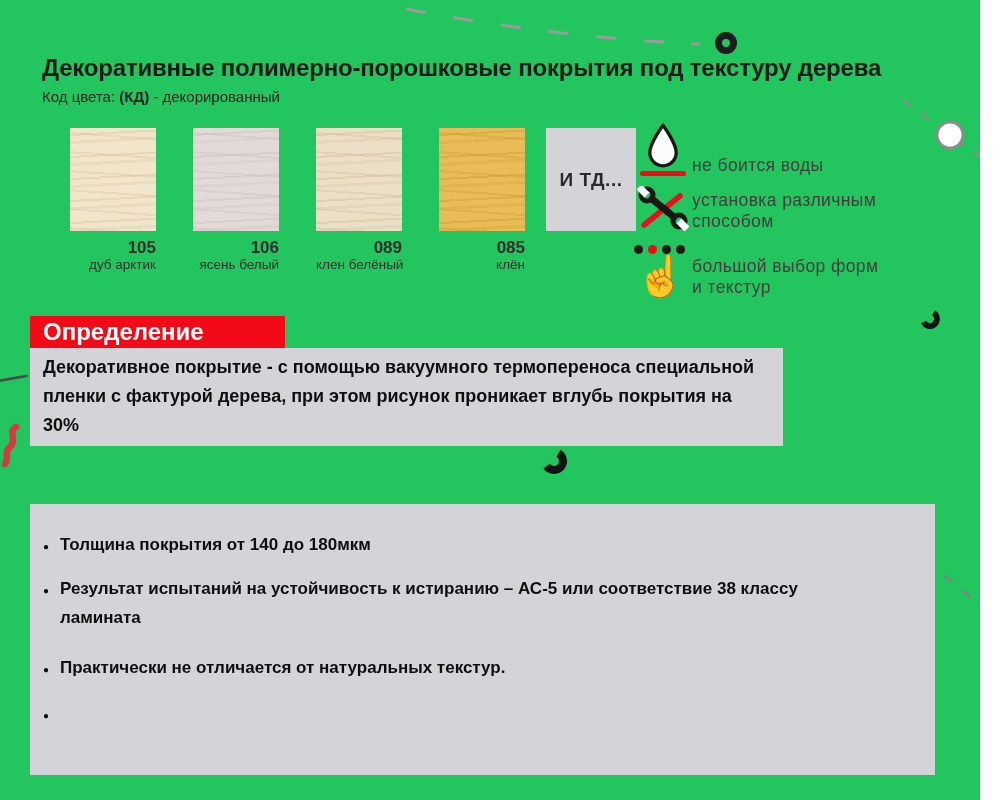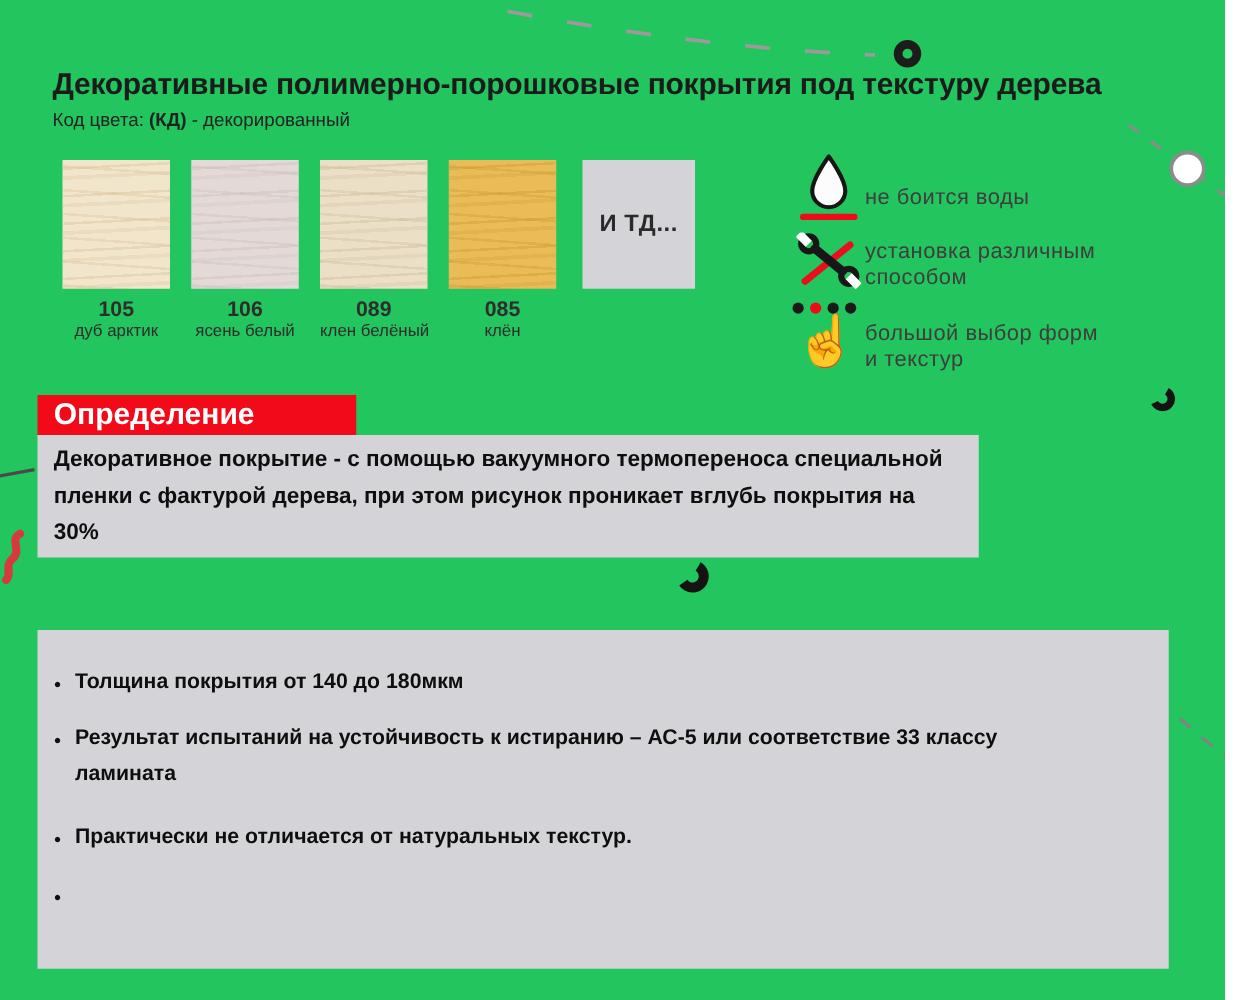--- a/index.html
+++ b/index.html
@@ -10,31 +10,31 @@
   .deco{position:absolute;left:0;top:0;width:1000px;height:800px;pointer-events:none;}
 
   
   .header{position:absolute;left:42px;top:54px;width:920px;}
   .title{font-size:24px;font-weight:bold;letter-spacing:-0.2px;color:#1b1b1b;}
   .subtitle{margin-top:6px;font-size:15px;color:#222222;}
   .subtitle b{font-weight:bold;}
 
   
   .swatch-row{position:absolute;left:50px;top:128px;display:flex;gap:17px;align-items:flex-start;}
-  .swatch{width:86px;text-align:center;}
+  .swatch{width:86px;text-align:right;margin-left:20px;}
   .swatch-img{width:86px;height:103px;}
   .swatch-code{margin-top:8px;font-size:17px;font-weight:bold;color:#2d2d2d;line-height:18px;}
   .swatch-name{font-size:13.5px;color:#2d2d2d;line-height:15px;white-space:nowrap;}
   .etc-box{width:90px;height:103px;margin-left:4px;background:var(--panel);
            display:flex;align-items:center;justify-content:center;
            font-size:19px;font-weight:bold;color:#2a2a2a;letter-spacing:0.5px;}
 
   
   .benefits{position:absolute;left:634px;top:122px;width:330px;}
-  .benefit-row{display:flex;align-items:center;}
+  .benefit-row{display:flex;align-items:flex-end;}
   .icon-cell{width:58px;flex:0 0 58px;display:flex;flex-direction:column;align-items:center;}
   .benefit-label{font-size:17.5px;color:#3e3e3e;line-height:21px;letter-spacing:0.4px;}
   .red-underline{width:46px;height:5px;border-radius:2.5px;background:var(--accent);margin-top:3px;}
   .row-water .benefit-label{margin-top:16px;}
   .row-tools{margin-top:10px;}
   .row-tools .benefit-label{margin-top:3px;}
   .row-hand{margin-top:6px;}
   .row-hand .benefit-label{margin-top:18px;}
   .dots{display:flex;gap:5px;margin:0 0 0 -8px;}
   .dot{width:9px;height:9px;border-radius:50%;background:var(--ink);}
@@ -161,21 +161,21 @@
   <div class="panel panel-feat">
     <div class="feat-item fi1">
       <span class="bullet"></span>
       <div>
           <div>Толщина покрытия от 140 до 180мкм</div>
         </div>
     </div>
     <div class="feat-item fi2">
       <span class="bullet"></span>
       <div>
-        <div>Результат испытаний на устойчивость к истиранию – АС-5 или соответствие 33 классу</div>
+        <div>Результат испытаний на устойчивость к истиранию – АС-5 или соответствие 38 классу</div>
         <div>ламината</div>
       </div>
     </div>
     <div class="feat-item fi3">
       <span class="bullet"></span>
       <div>
           <div>Практически не отличается от натуральных текстур.</div>
         </div>
     </div>
     <div class="feat-item fi4">

